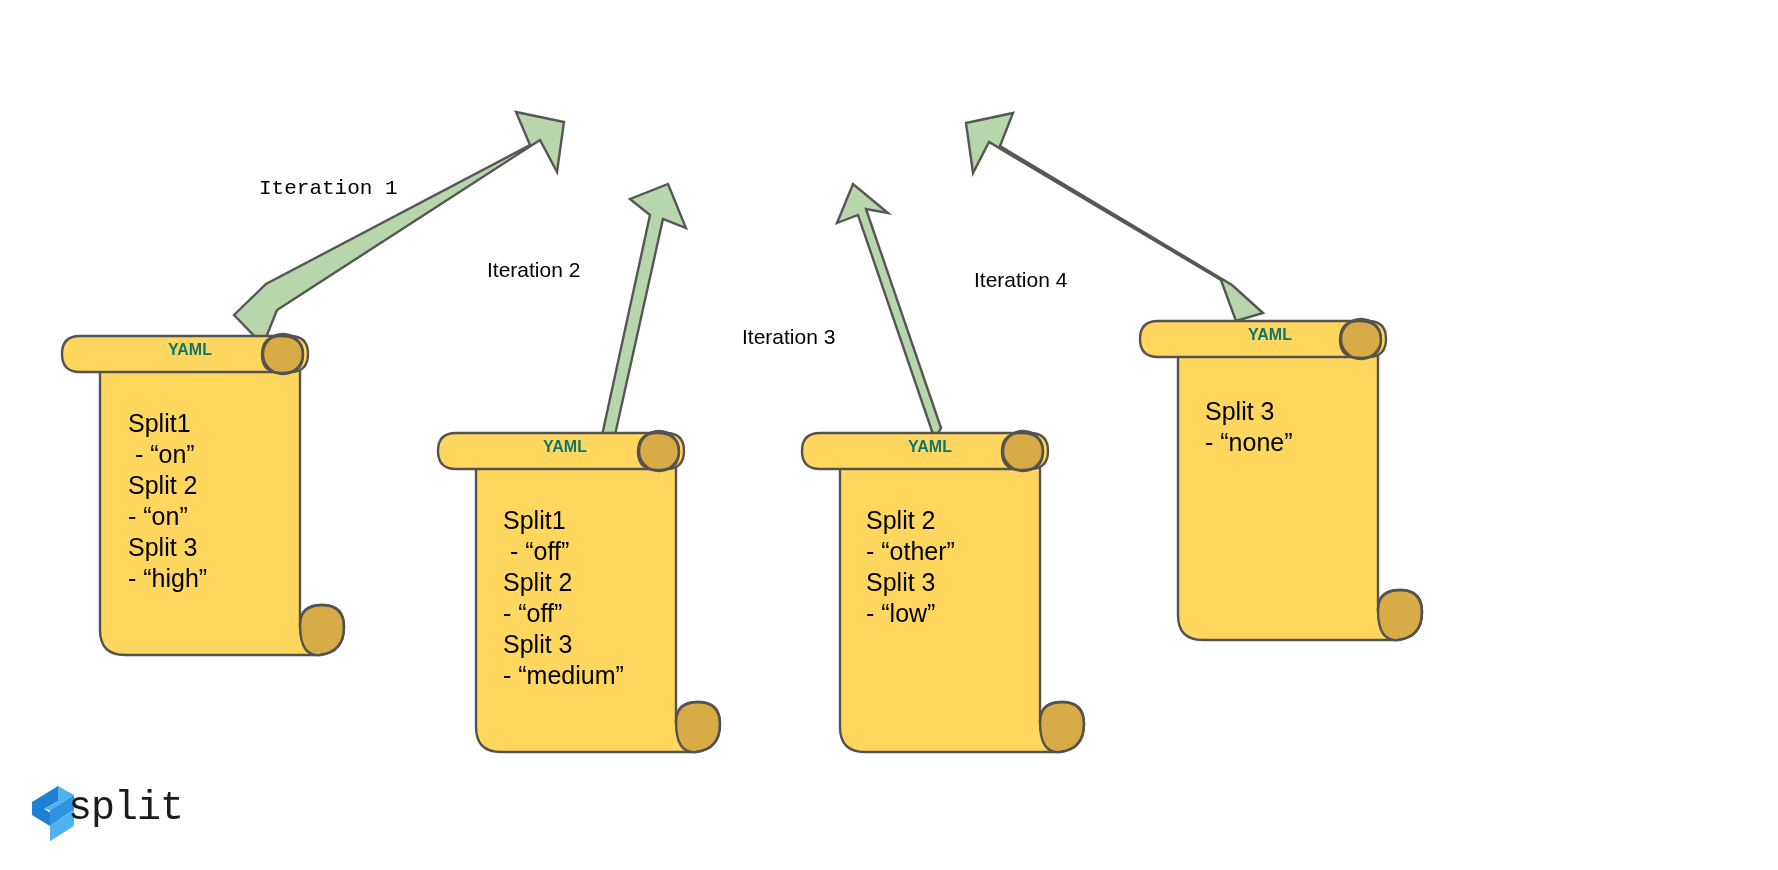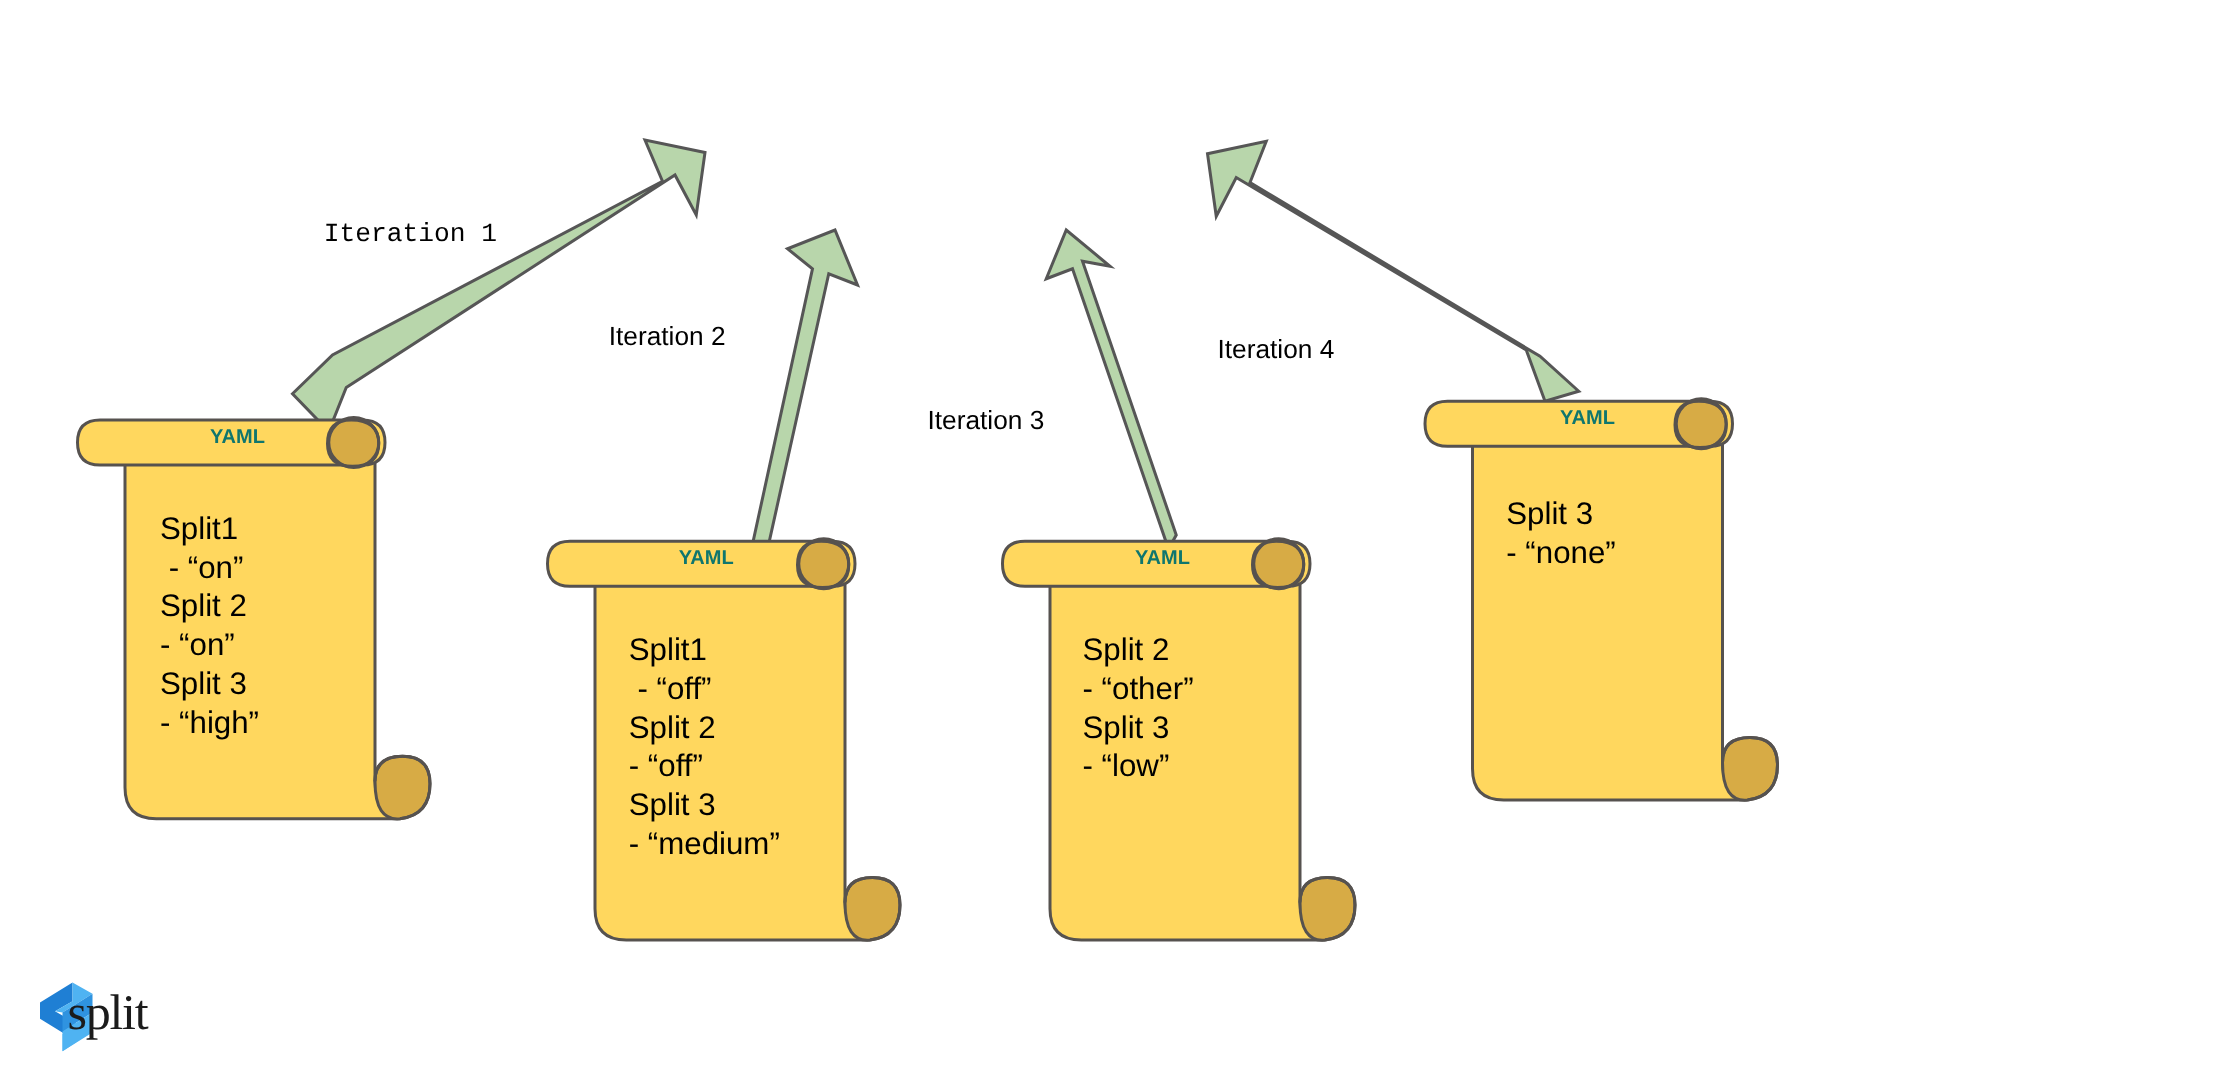--- a/index.html
+++ b/index.html
@@ -64,26 +64,26 @@
   }
   .scroll-body-text {
     position: absolute;
     font-size: 25px;
     color: #000000;
     line-height: 31px;
     white-space: pre;
   }
   .logo-text {
     position: absolute;
-    left: 54px;
+    left: 68px;
     top: 786px;
     font-size: 40px;
     color: #1b1b1b;
     letter-spacing: -1px;
-    font-family: Liberation Serif, serif;
+    font-family: Liberation Mono, monospace;
   }
 </style>
 </head>
 <body>
 
 <div id="stage">
 
 
   <svg id="svg-layer" viewBox="0 0 1778 870">
     <defs>

